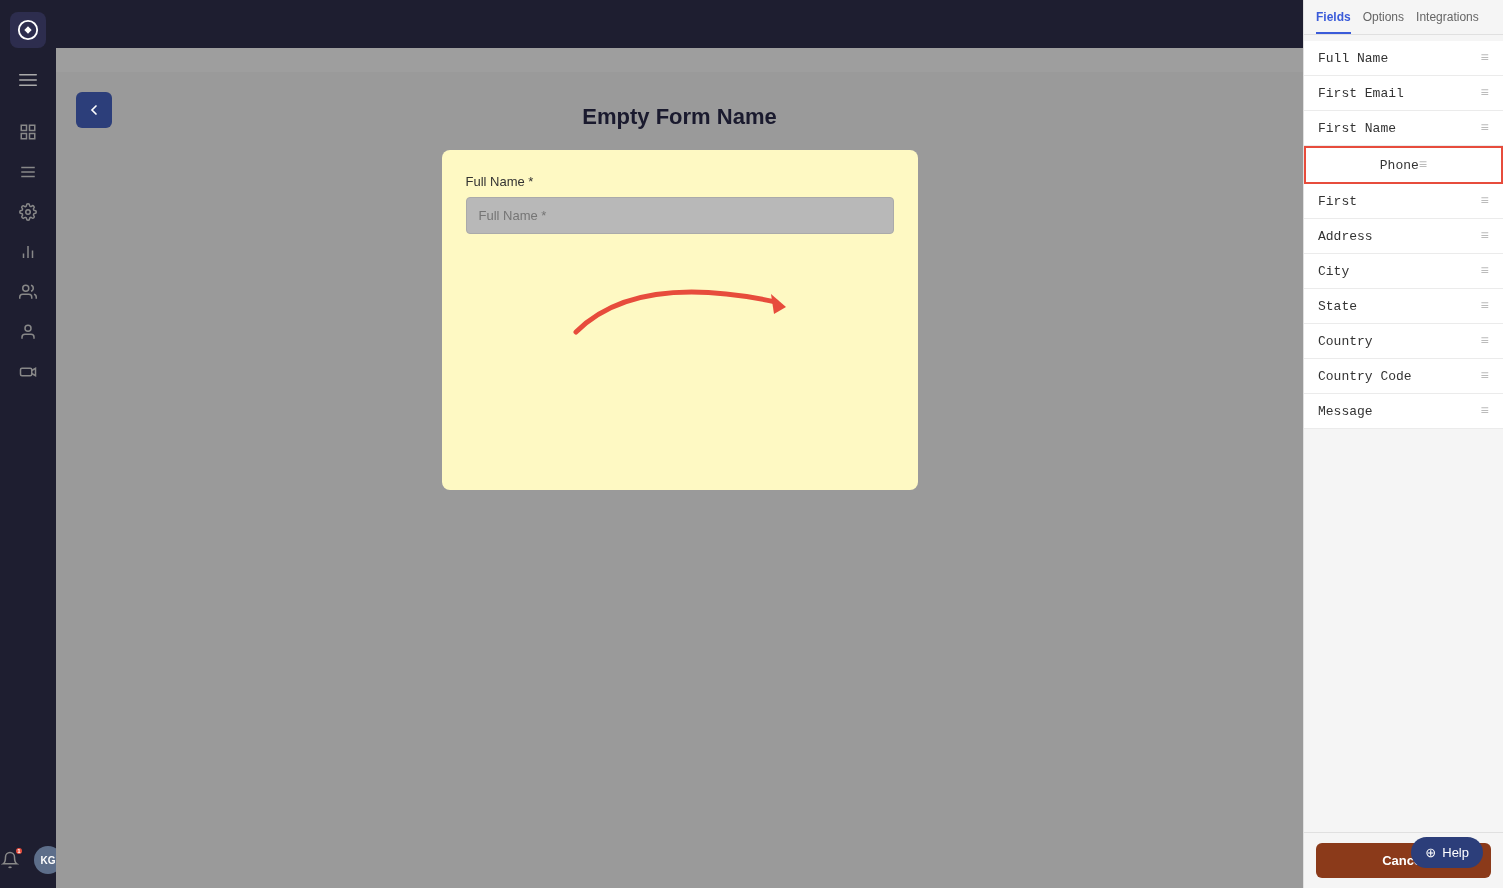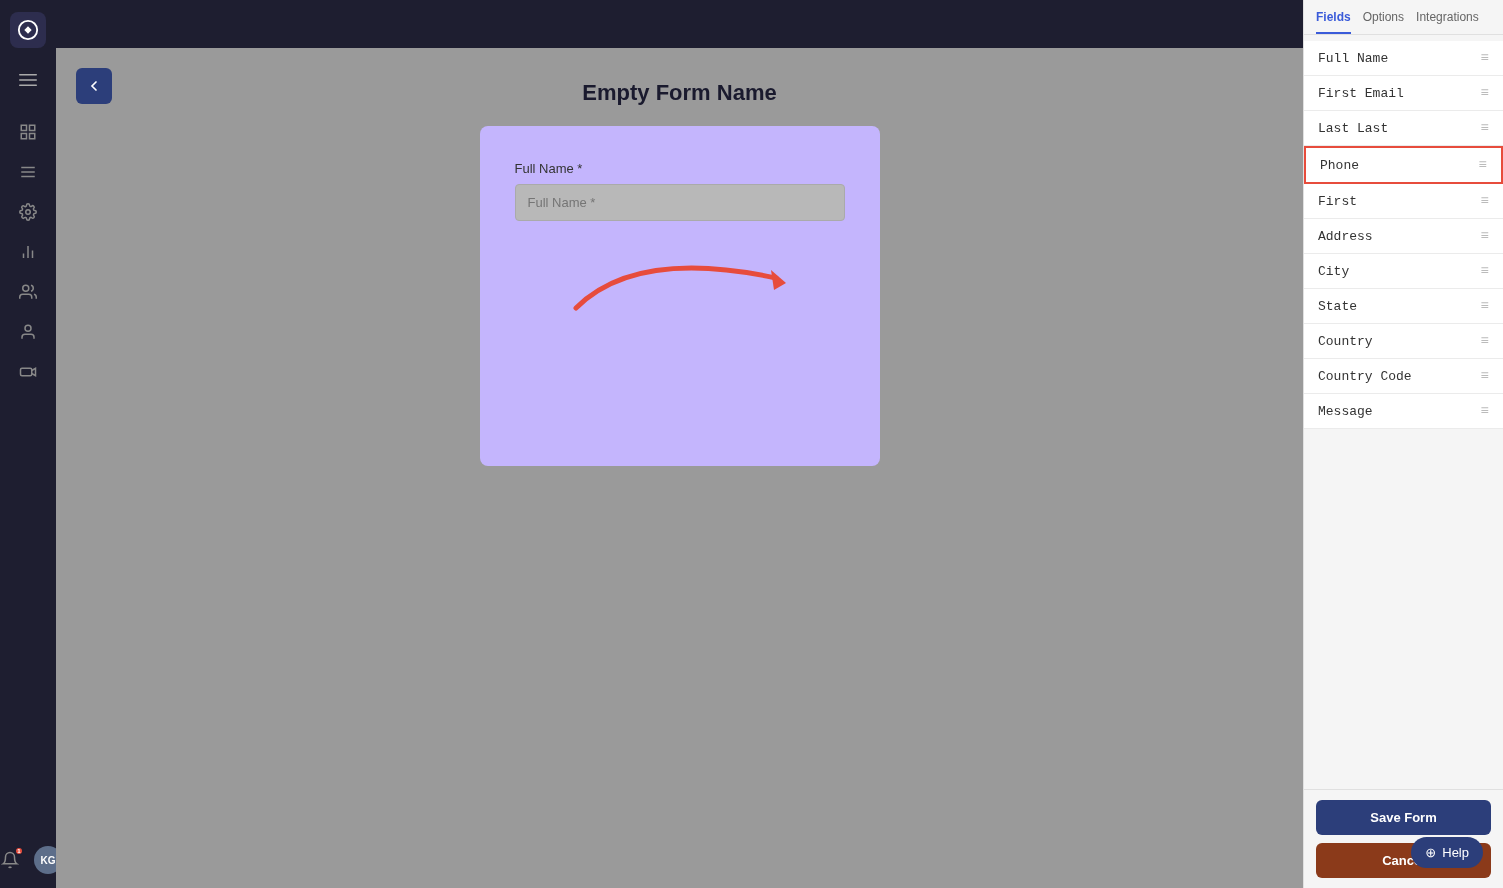--- a/index.html
+++ b/index.html
@@ -62,20 +62,21 @@
     }
 
     
     .main-content {
       flex: 1;
       background: #9e9e9e;
       display: flex;
       flex-direction: column;
       position: relative;
       overflow: hidden;
+      gap: 24px;
     }
 
     
     .top-bar {
       background: #1e1e30;
       height: 48px;
       display: flex;
       align-items: center;
       padding: 0 16px;
       flex-shrink: 0;
@@ -106,24 +107,24 @@
 
     .form-title {
       font-size: 22px;
       font-weight: 700;
       color: #1a1a2e;
       margin-bottom: 20px;
       margin-top: 8px;
     }
 
     .form-card {
-      background: #c4b5fd;
+      background: #fef9c3;
       border-radius: 8px;
-      width: 400px;
-      padding: 35px;
+      width: 476px;
+      padding: 24px;
       min-height: 340px;
     }
 
     .form-field-label {
       font-size: 13px;
       color: #333;
       margin-bottom: 8px;
       font-weight: 500;
     }
 
@@ -193,20 +194,21 @@
       cursor: pointer;
       font-size: 13px;
       color: #333;
       border-bottom: 1px solid #ebebeb;
       background: #fff;
       font-family: Liberation Mono, monospace;
     }
     .field-item.highlighted {
       background: #fff;
       border: 2px solid #e74c3c;
+      justify-content: center;
     }
     .field-item .drag-icon {
       color: #bbb;
       font-size: 14px;
     }
 
     .panel-buttons {
       padding: 10px 12px;
       display: flex;
       flex-direction: column;
@@ -372,21 +374,21 @@
 
   <div class="field-item">
         <span>Full Name</span>
         <span class="drag-icon">≡</span>
       </div>
       <div class="field-item">
         <span>First Email</span>
         <span class="drag-icon">≡</span>
       </div>
       <div class="field-item">
-        <span>Last Last</span>
+        <span>First Name</span>
         <span class="drag-icon">≡</span>
       </div>
       <div class="field-item highlighted">
         <span>Phone</span>
         <span class="drag-icon">≡</span>
       </div>
       <div class="field-item">
         <span>First</span>
         <span class="drag-icon">≡</span>
       </div>
@@ -410,21 +412,20 @@
         <span>Country Code</span>
         <span class="drag-icon">≡</span>
       </div>
       <div class="field-item">
         <span>Message</span>
         <span class="drag-icon">≡</span>
       </div>
     </div>
 
   <div class="panel-buttons">
-    <button class="save-btn">Save Form</button>
     <button class="cancel-btn">Cancel</button>
   </div>
 </div>
 
 <button class="help-button">
   <span>⊕</span>
   <span>Help</span>
 </button>
 
 </body></html>

